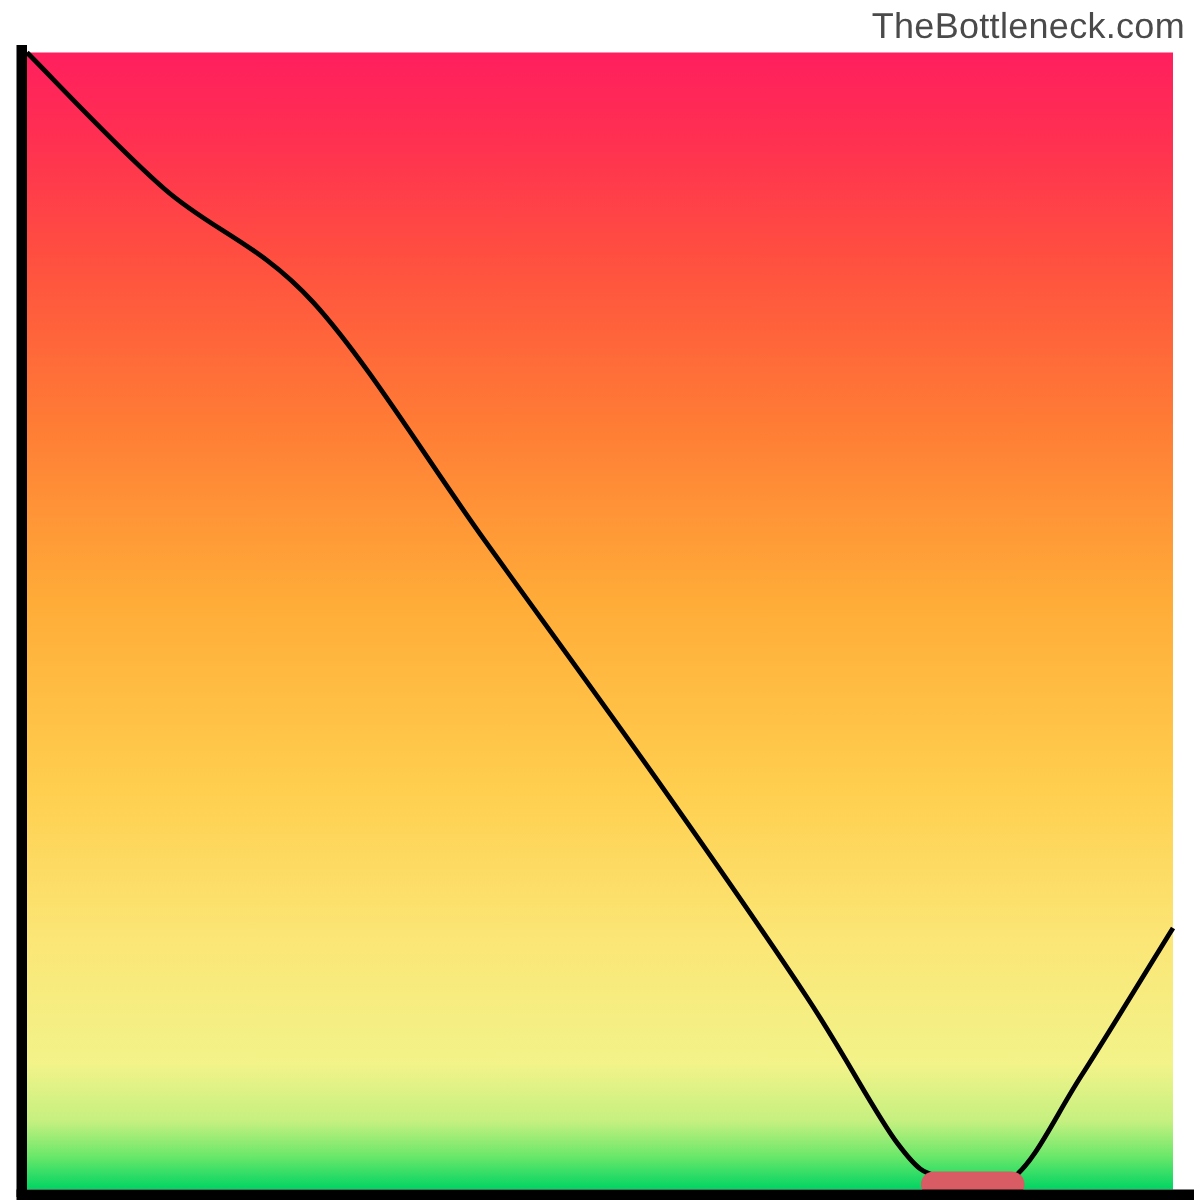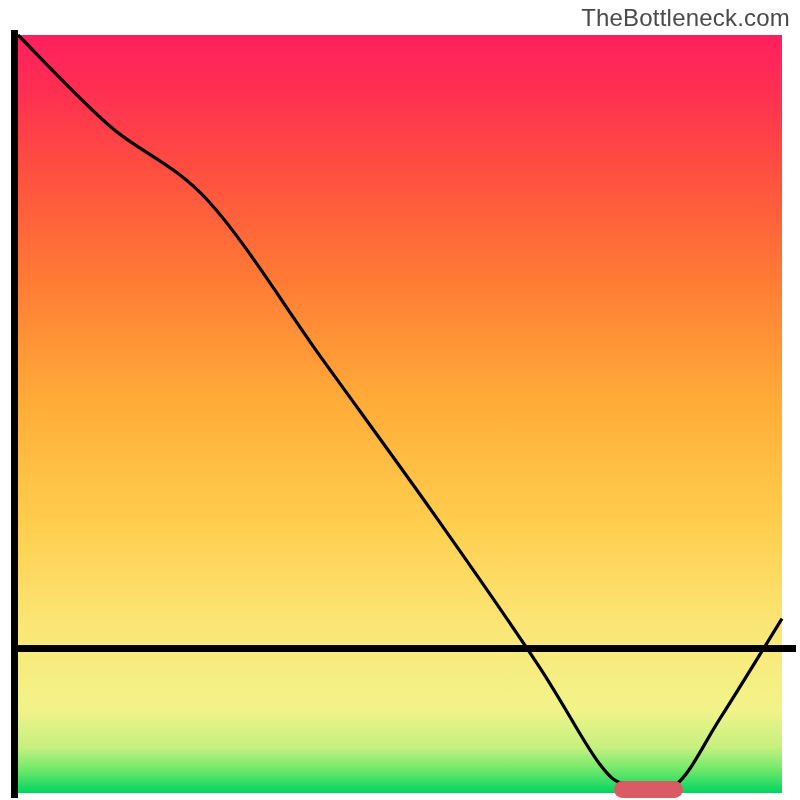--- a/index.html
+++ b/index.html
@@ -1,17 +1,17 @@
 <!DOCTYPE html>
 <html><head>
 <meta charset="utf-8">
 <style>
   * { margin: 0; padding: 0; box-sizing: border-box; }
   html, body { width: 800px; height: 800px; overflow: hidden; background: #fff; }
-  .wrap { position: relative; width: 800px; height: 652px; padding-left: 10px; }
+  .wrap { position: relative; width: 800px; height: 800px; padding-left: 10px; }
   .attribution {
     position: absolute;
     top: 4px; right: 10px;
     font-family: Arial, Helvetica, sans-serif;
     font-size: 24px;
     color: #4a4a4a;
     font-weight: 400;
     letter-spacing: 0.2px;
   }
   .plot {

